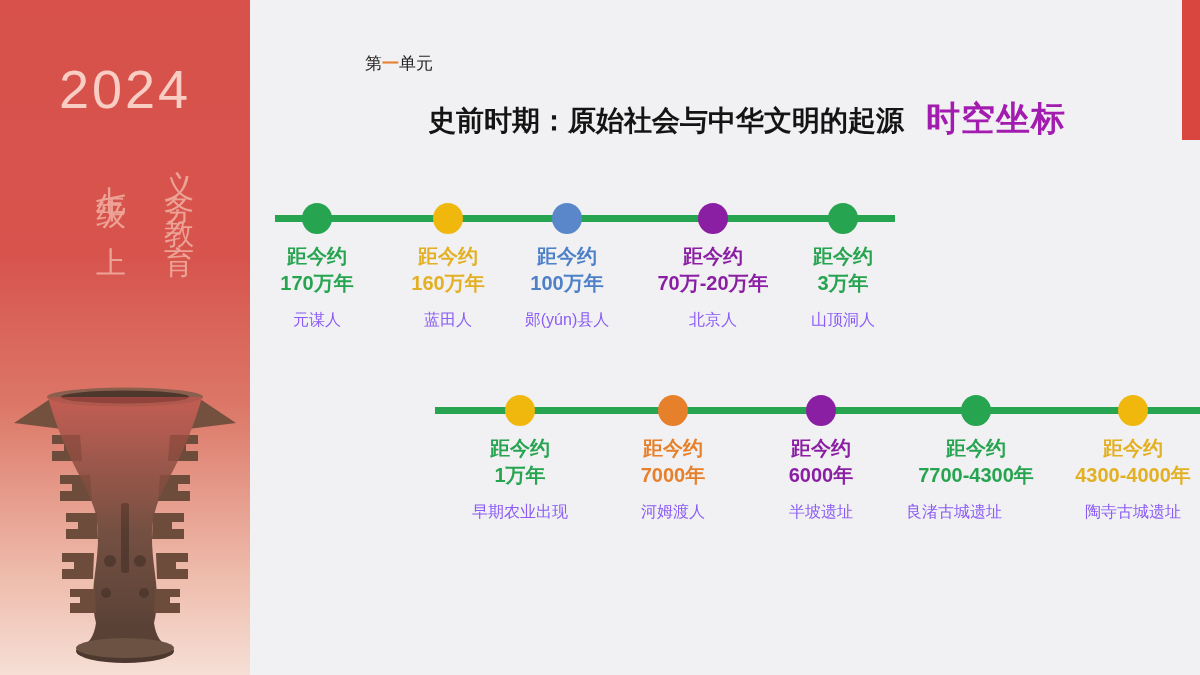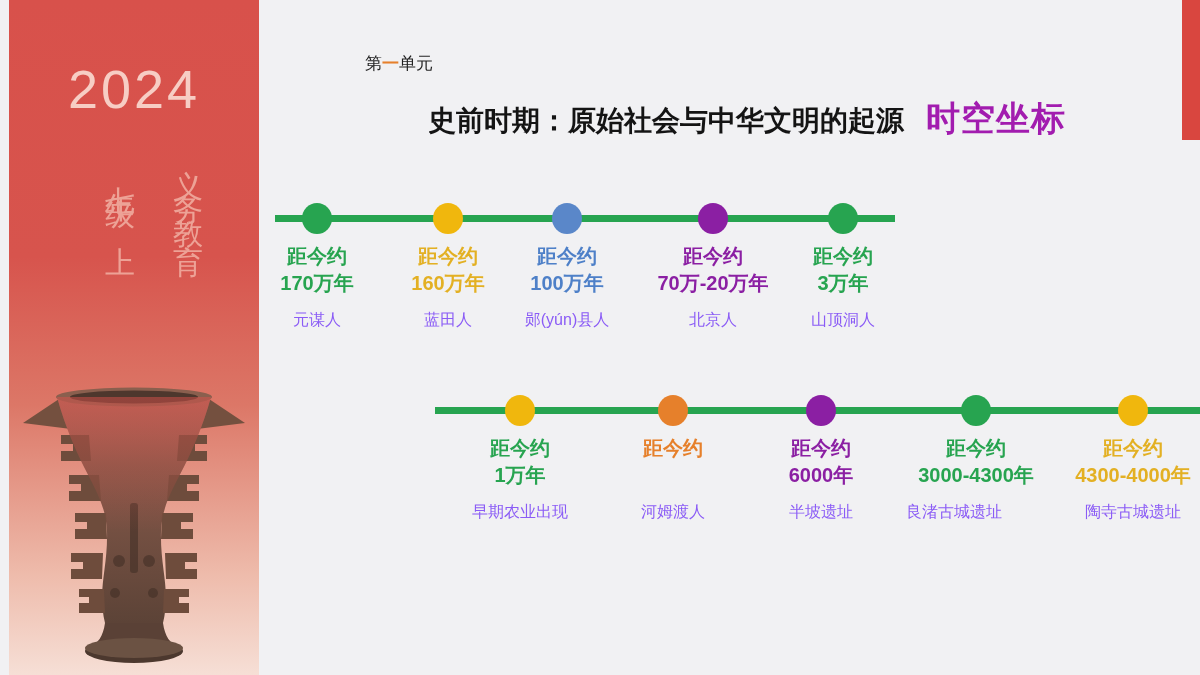--- a/index.html
+++ b/index.html
@@ -3,21 +3,21 @@
 <meta charset="utf-8">
 <style>
   html,body { margin:0; padding:0; background:#ddd; }
   .slide {
     position:relative; width:1200px; height:675px; overflow:hidden;
     background:#f1f1f3; font-family:"Liberation Sans", sans-serif;
   }
 
   
   .sidebar {
-    position:absolute; left:9px; top:0; width:250px; height:675px;
+    position:absolute; left:0; top:0; width:250px; height:675px;
     background:linear-gradient(180deg,#d8514b 0%, #d7544d 38%, #dc7767 60%, #eebbab 85%, #f6dfd6 100%);
   }
   .year {
     position:absolute; top:58px; left:0; width:250px; text-align:center;
     font-size:54px; font-weight:400; color:#f7cdc4; letter-spacing:3px;
   }
   .vtext {
     position:absolute; writing-mode:vertical-rl; text-orientation:upright;
     color:#eda296; font-size:30px; font-weight:400;
   }
@@ -160,32 +160,33 @@
     <div class="tl-line" style="left: 410px; width: 790px; background: rgb(39, 164, 80);"></div>
   <div class="tl-dot" style="left: 480px; background: rgb(240, 183, 13);"></div>
       <div class="tl-era" style="left: 410px; color: rgb(39, 164, 80);">
         <div>距今约</div>
         <div>1万年</div>
       </div>
       <div class="tl-name" style="left: 410px;">早期农业出现</div>
       <div class="tl-dot" style="left: 633px; background: rgb(230, 128, 43);"></div>
       <div class="tl-era" style="left: 563px; color: rgb(230, 128, 43);">
         <div>距今约</div>
+        <div>7000年</div>
       </div>
       <div class="tl-name" style="left: 563px;">河姆渡人</div>
       <div class="tl-dot" style="left: 781px; background: rgb(139, 31, 163);"></div>
       <div class="tl-era" style="left: 711px; color: rgb(139, 31, 163);">
         <div>距今约</div>
         <div>6000年</div>
       </div>
       <div class="tl-name" style="left: 711px;">半坡遗址</div>
       <div class="tl-dot" style="left: 936px; background: rgb(39, 164, 80);"></div>
       <div class="tl-era" style="left: 866px; color: rgb(39, 164, 80);">
         <div>距今约</div>
-        <div>3000-4300年</div>
+        <div>7700-4300年</div>
       </div>
       <div class="tl-name" style="left: 844px;">良渚古城遗址</div>
       <div class="tl-dot" style="left: 1093px; background: rgb(240, 183, 13);"></div>
       <div class="tl-era" style="left: 1023px; color: rgb(227, 176, 35);">
         <div>距今约</div>
         <div>4300-4000年</div>
       </div>
       <div class="tl-name" style="left: 1023px;">陶寺古城遗址</div>
     </div>
 

